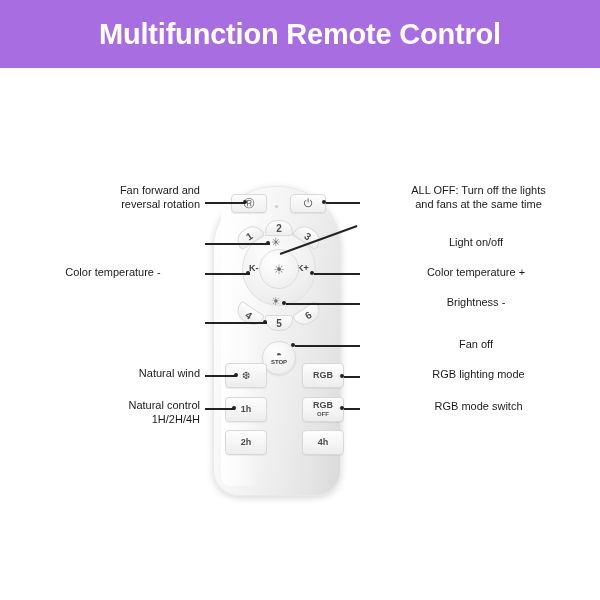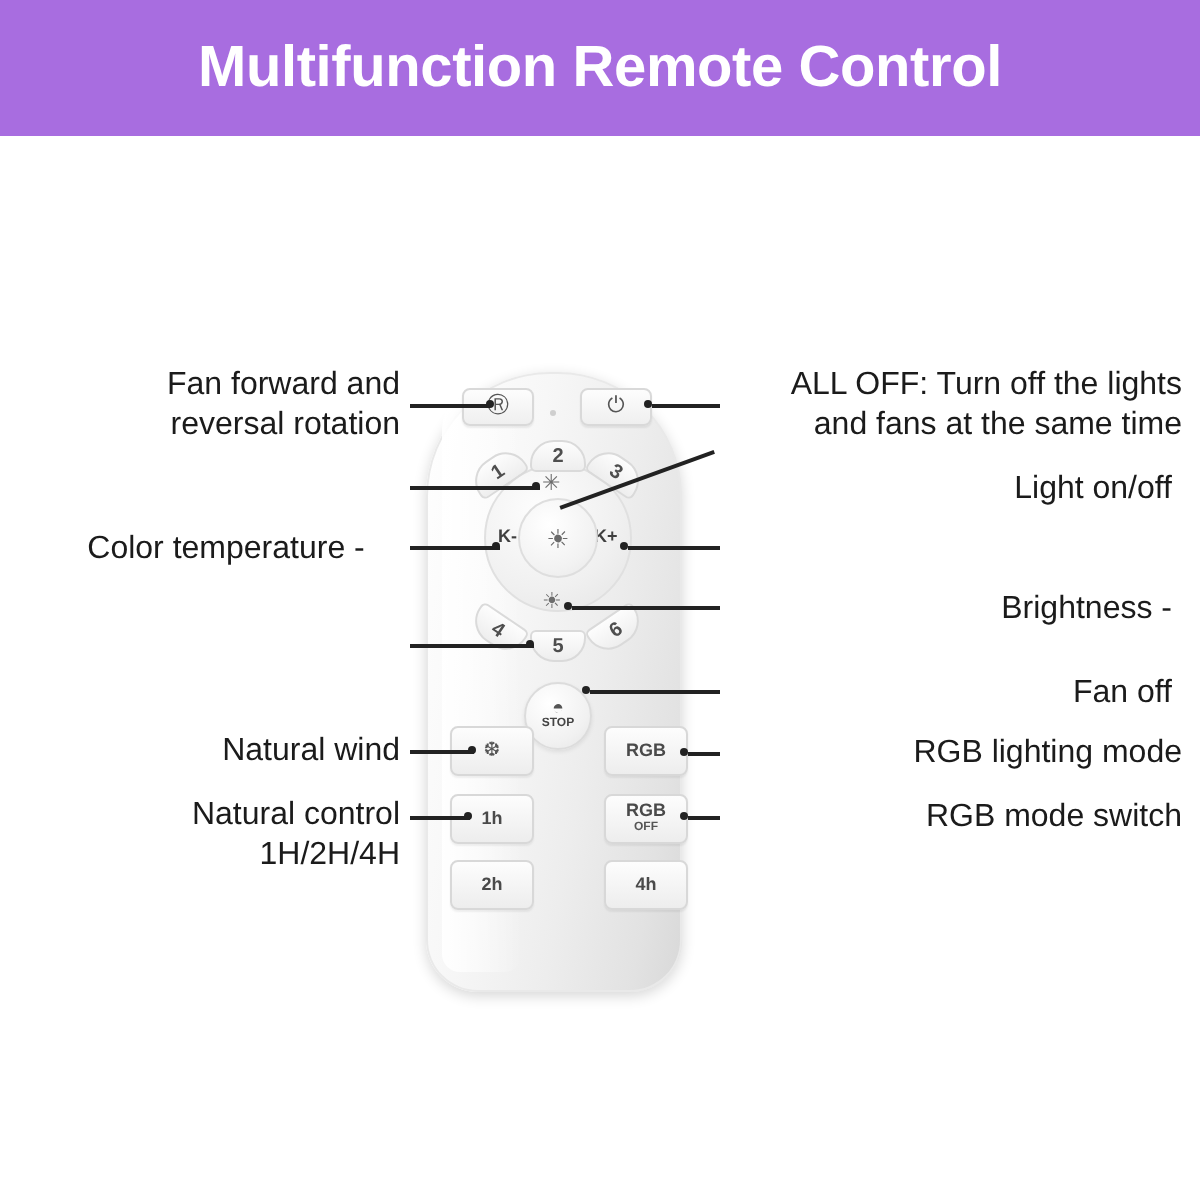--- a/index.html
+++ b/index.html
@@ -15,24 +15,24 @@
     position:absolute;left:0;top:0;width:600px;height:68px;
     background:#A86DE0;display:flex;align-items:center;justify-content:center;
   }
   .header-title{
     color:#ffffff;font-size:29px;font-weight:bold;letter-spacing:-0.2px;
     line-height:1;white-space:nowrap;
   }
 
   
   .label{
-    position:absolute;font-size:16px;color:#1b1b1b;line-height:1.28;
+    position:absolute;font-size:11px;color:#1b1b1b;line-height:1.28;
     white-space:pre-line;
   }
-  .label.right{text-align:right;}
+  .label.right{text-align:center;}
   .label.left{text-align:right;}
 
   
   .leader{position:absolute;height:1.6px;background:#222;}
   .leader-dot{position:absolute;width:4px;height:4px;border-radius:50%;background:#222;}
   .leader-diag{position:absolute;background:#222;height:1.6px;transform-origin:0 50%;}
 
   
   .remote{
     position:absolute;left:213px;top:186px;width:128px;height:310px;
@@ -198,20 +198,21 @@
   <div class="leader-dot" style="left:322px;top:200px;"></div>
   <div class="leader" style="left:326px;top:202px;width:34px;"></div>
   <div class="label right" style="left:366px;top:183px;width:225px;">ALL OFF: Turn off the lights
 and fans at the same time</div>
 
   <div class="leader-diag" style="left:280px;top:253px;width:82px;transform:rotate(-20deg);"></div>
   <div class="label right" style="left:366px;top:235px;width:220px;">Light on/off</div>
 
   <div class="leader-dot" style="left:310px;top:271px;"></div>
   <div class="leader" style="left:314px;top:273px;width:46px;"></div>
+  <div class="label right" style="left:366px;top:265px;width:220px;">Color temperature +</div>
 
   <div class="leader-dot" style="left:282px;top:301px;"></div>
   <div class="leader" style="left:286px;top:303px;width:74px;"></div>
   <div class="label right" style="left:366px;top:295px;width:220px;">Brightness -</div>
 
   <div class="leader-dot" style="left:291px;top:343px;"></div>
   <div class="leader" style="left:295px;top:345px;width:65px;"></div>
   <div class="label right" style="left:366px;top:337px;width:220px;">Fan off</div>
 
   <div class="leader-dot" style="left:340px;top:374px;"></div>

